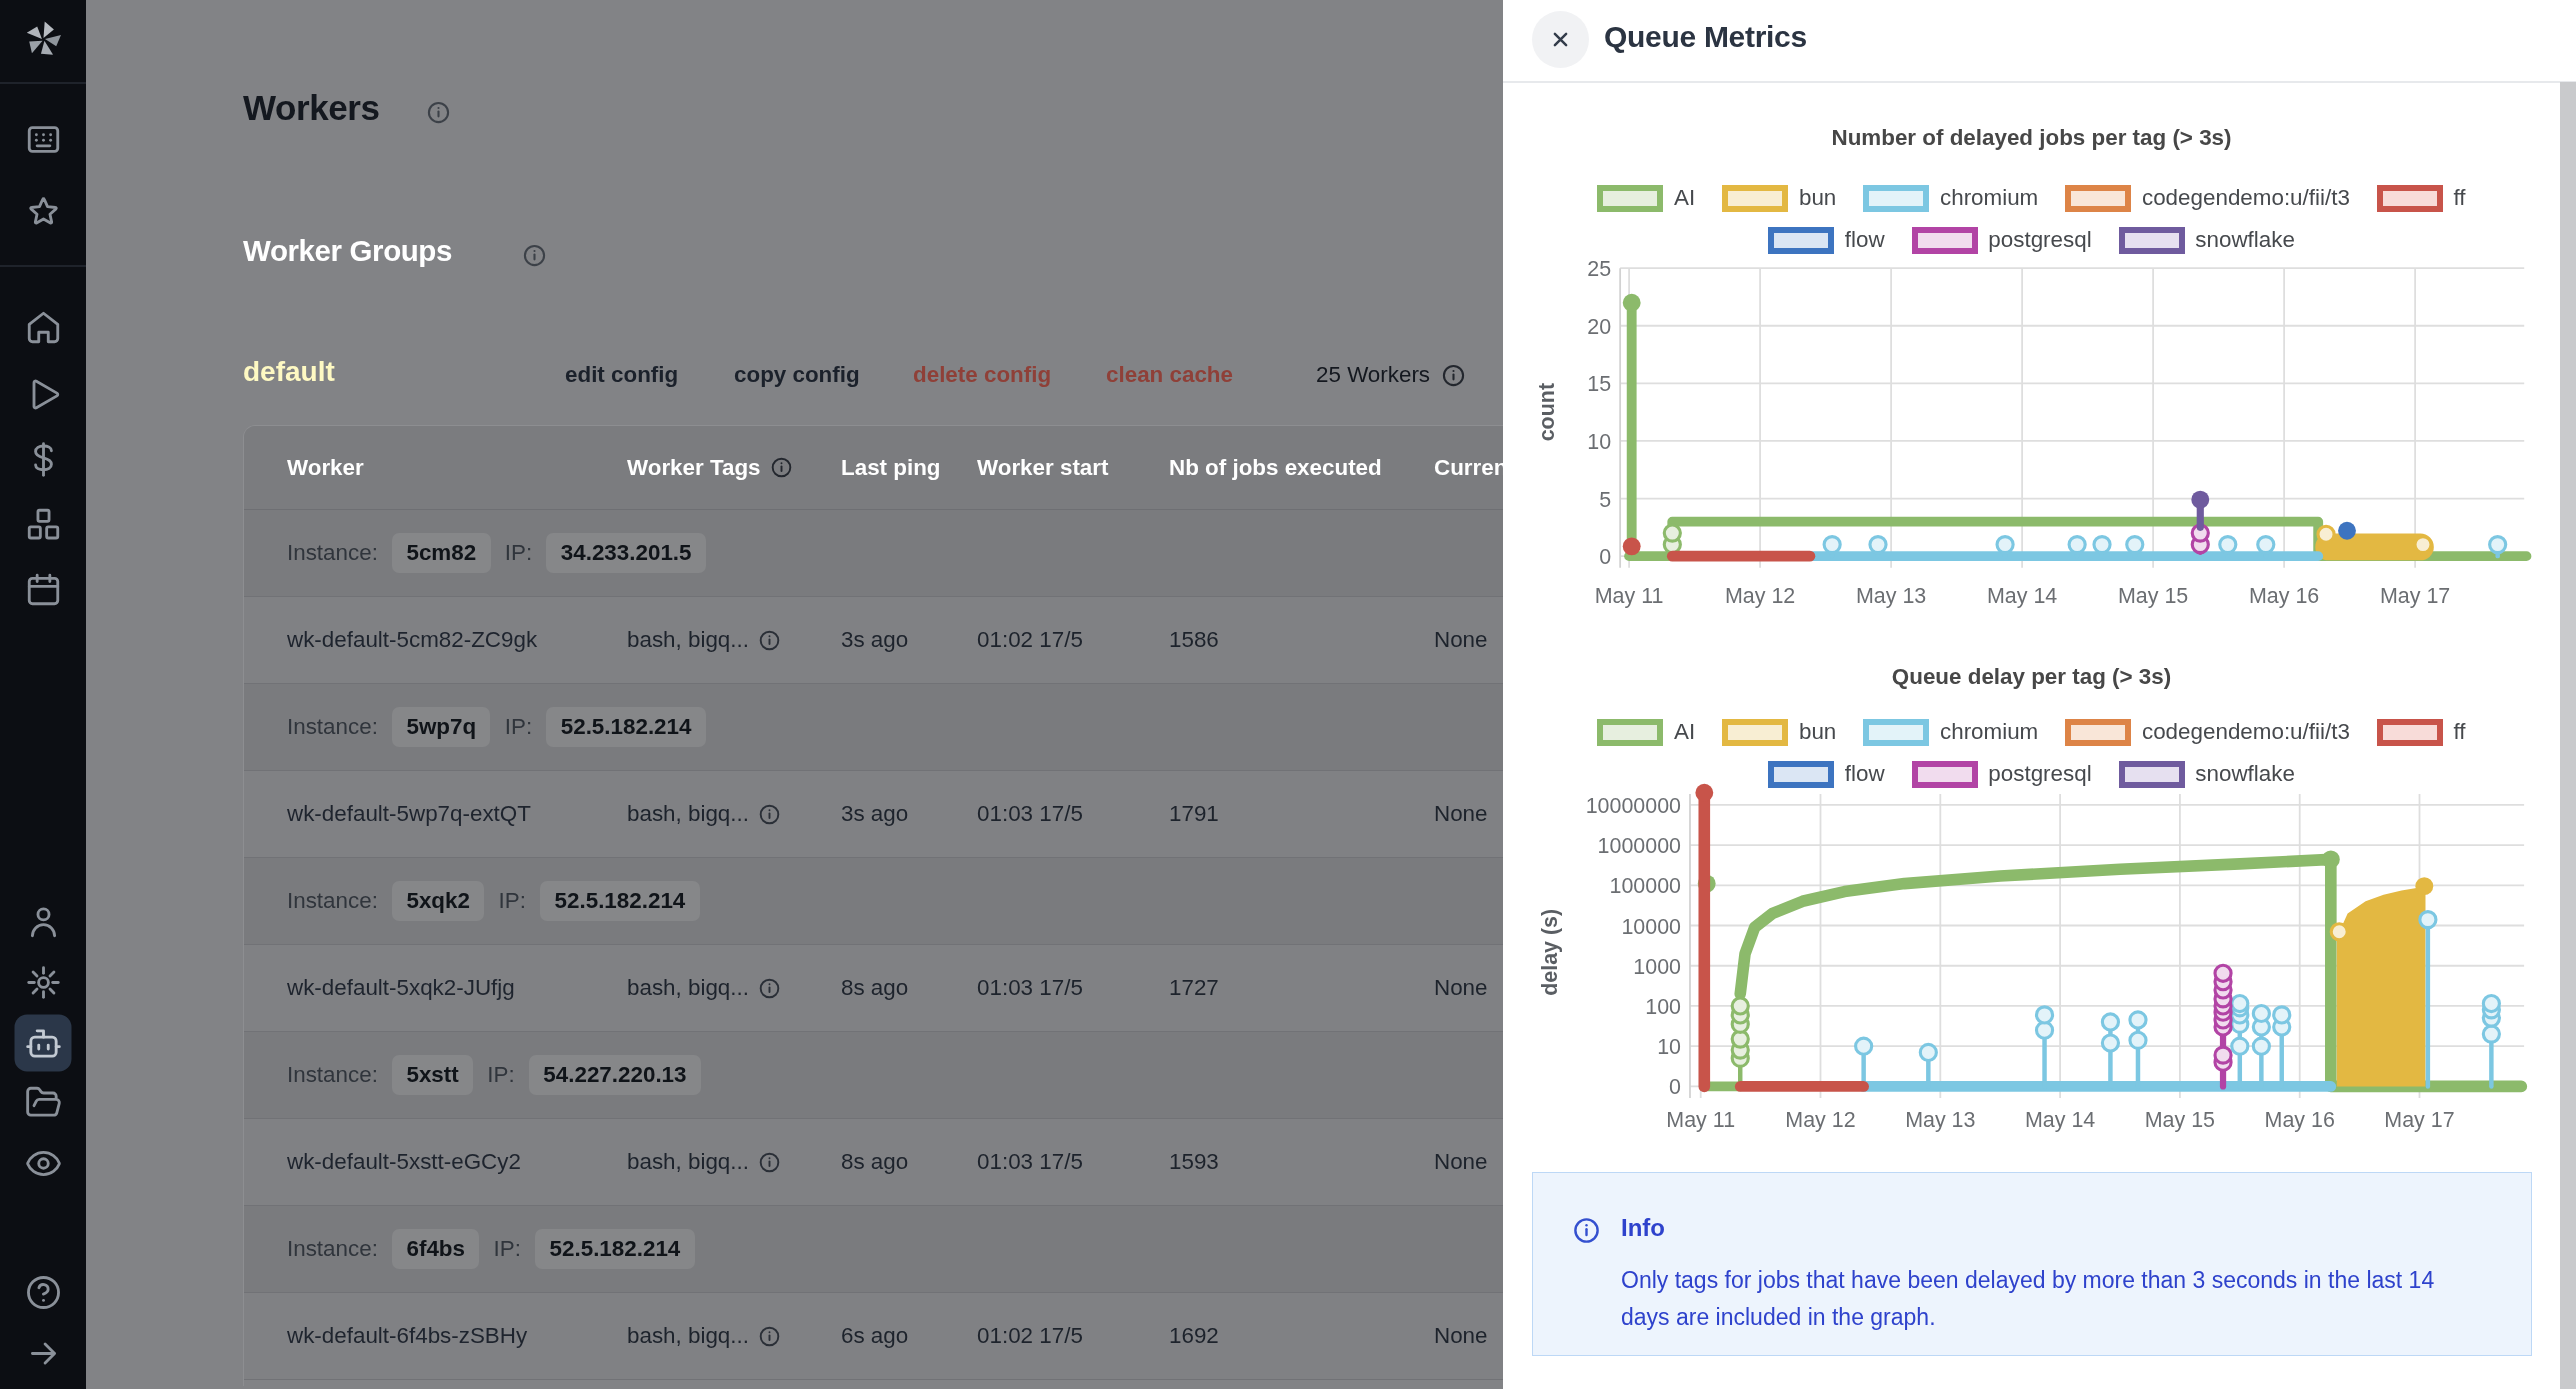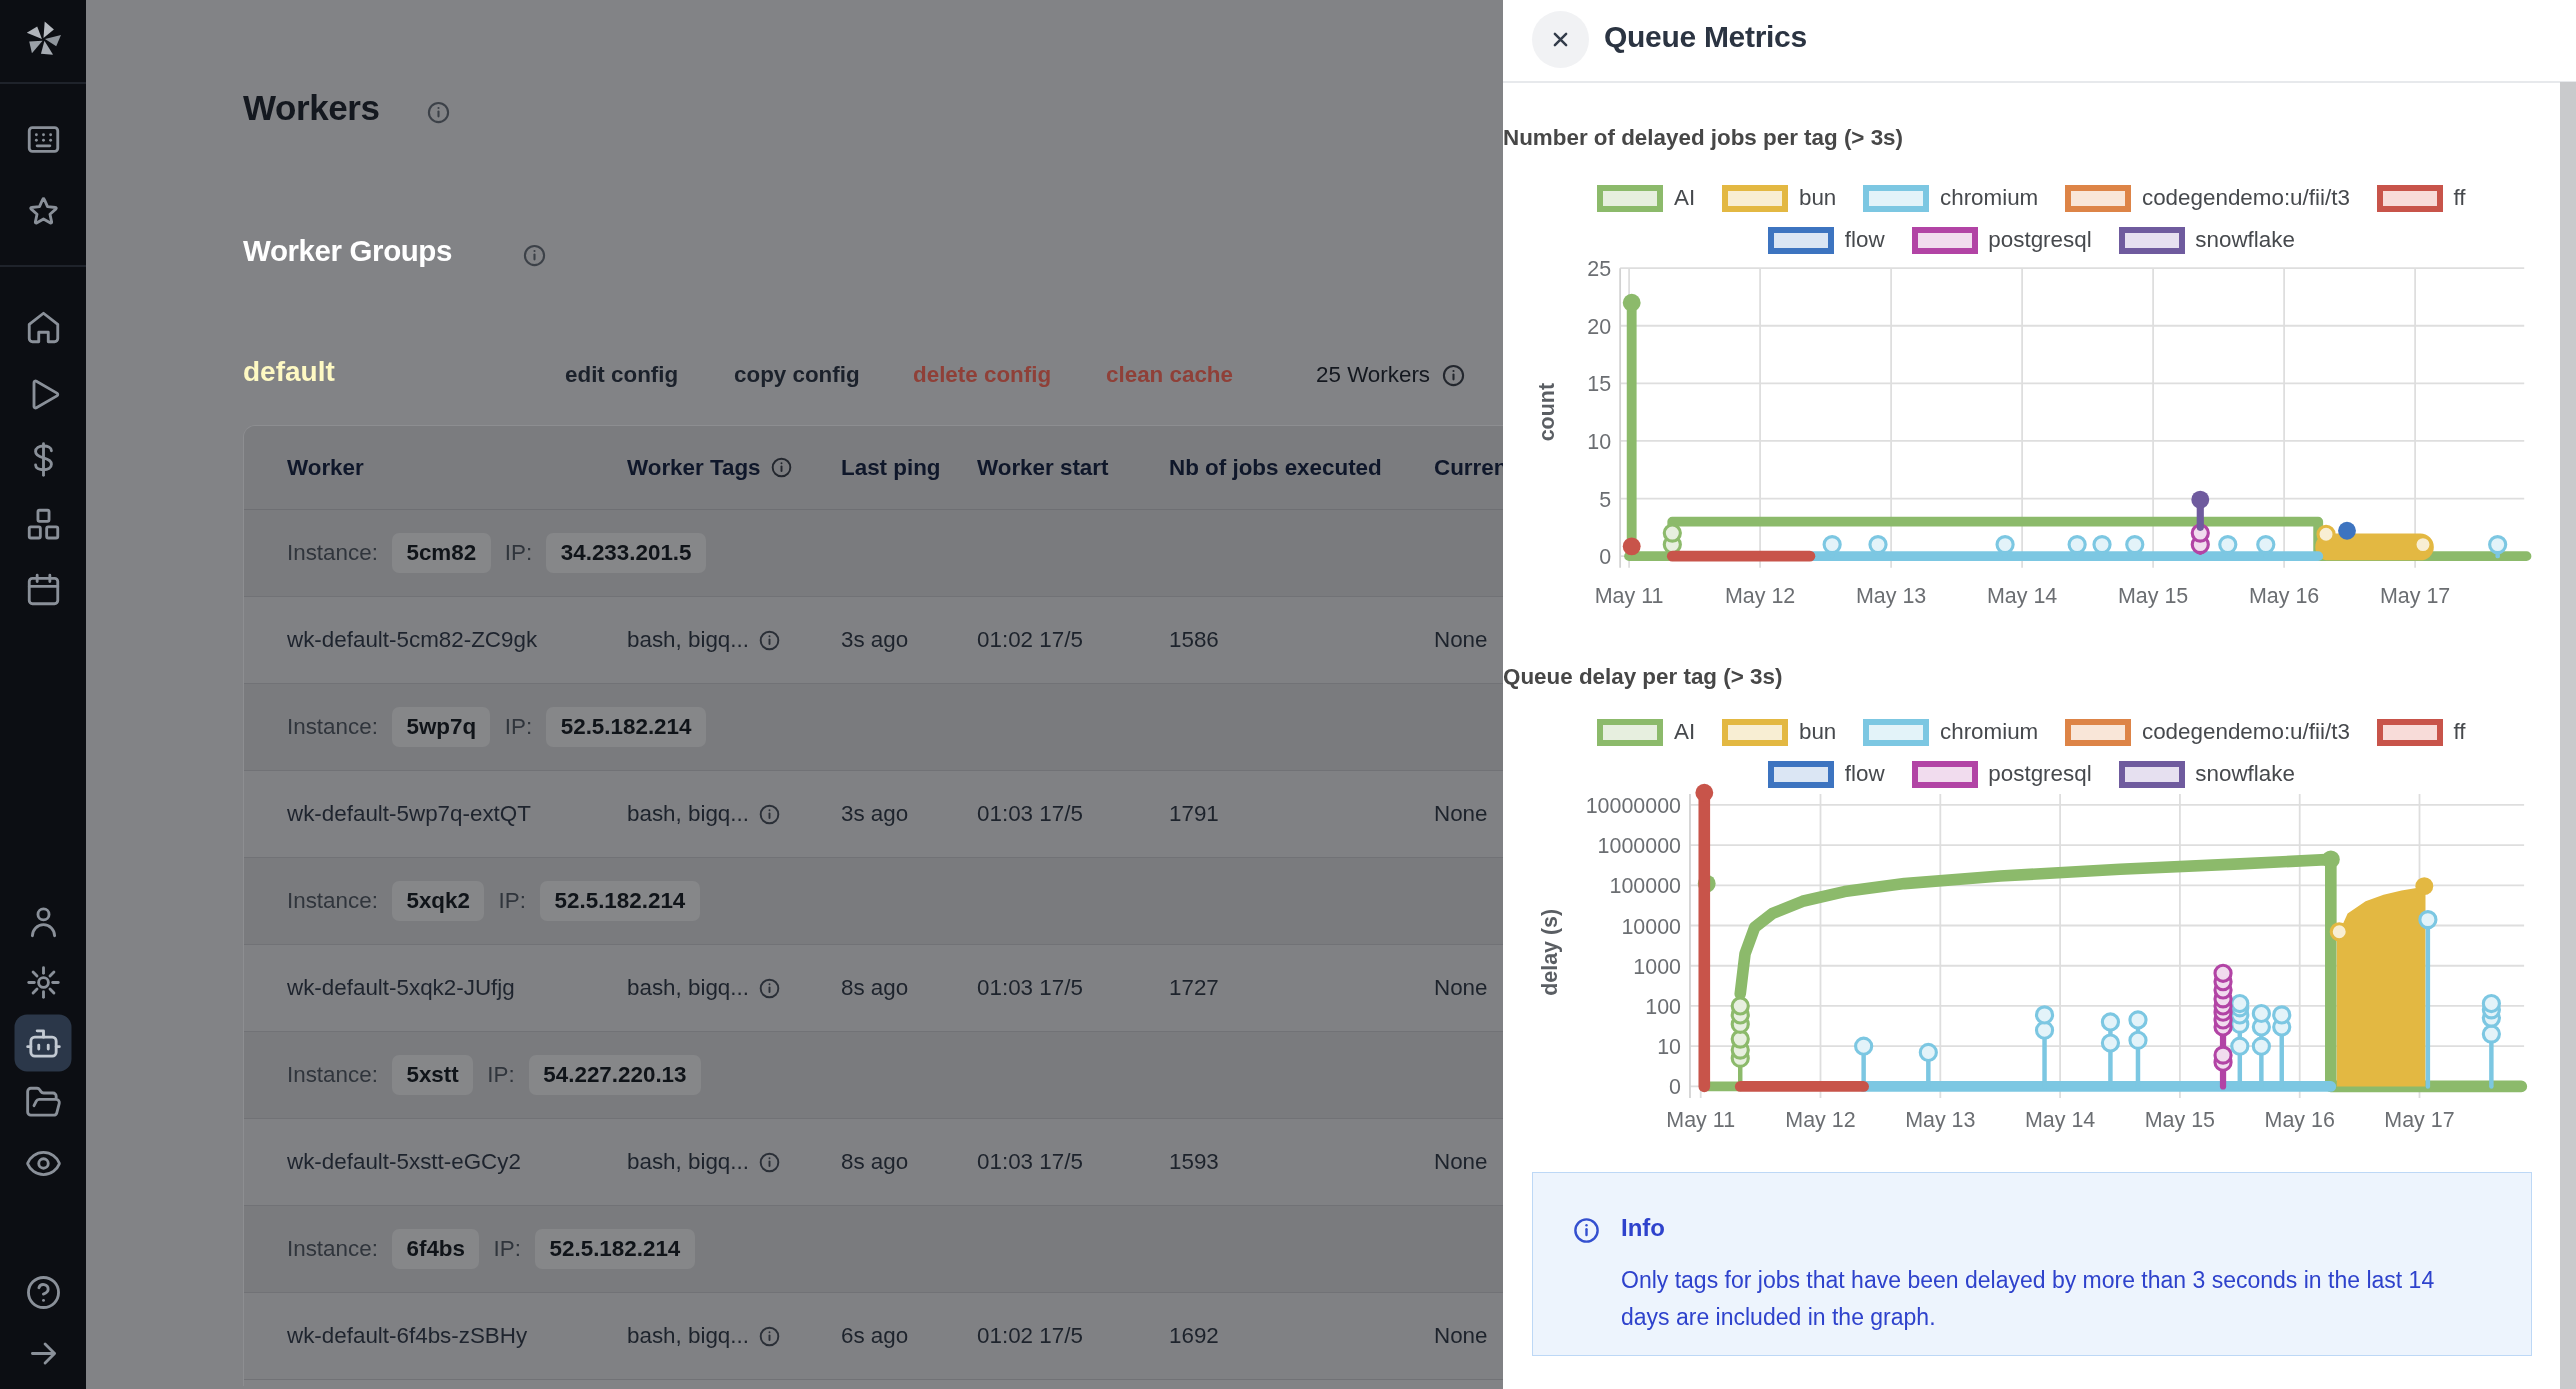--- a/index.html
+++ b/index.html
@@ -28,21 +28,21 @@
   .grp-name{position:absolute;left:157px;top:356px;font-size:28px;font-weight:700;color:#fef9c3;}
   .grp-btn{position:absolute;top:362px;font-size:22.4px;font-weight:600;color:#1b212b;cursor:pointer;white-space:nowrap;}
   .grp-btn.danger{color:#8f4038;}
   .grp-count{position:absolute;left:1209px;top:362px;font-size:22.4px;color:#14181f;display:flex;gap:10.7px;align-items:center;margin-left:21px;}
   .grp-count .info-ic svg{stroke:#23272e;}
 
   .wtable{position:absolute;left:157px;top:425px;width:1395px;height:960px;
           border:1.8px solid #8d8e91;border-bottom:none;border-right:none;border-radius:12.5px 0 0 0;overflow:hidden;}
   .thead{position:relative;height:83px;background:#7b7c7f;border-bottom:1.8px solid #6e6f73;}
   .th{position:absolute;top:0;height:83px;display:flex;align-items:center;gap:9px;
-      font-size:22.4px;font-weight:600;color:#0f172a;white-space:nowrap;}
+      font-size:22.4px;font-weight:600;color:#ffffff;white-space:nowrap;}
   .th .info-ic{width:23px;height:23px;}
   .th .info-ic svg{stroke:#23272e;}
   .trow{position:relative;height:86px;border-bottom:1.8px solid #717276;}
   .trow.instance{background:#7a7b7e;}
   .trow.worker{background:#808184;}
   .irow-inner{position:absolute;left:43px;top:0;height:100%;display:flex;align-items:center;gap:14.3px;}
   .ilabel{font-size:22.4px;color:#30353c;}
   .ibadge{font-size:22.4px;font-weight:700;color:#101419;background:#868789;border-radius:7.2px;padding:7.2px 14.3px;}
   .td{position:absolute;top:0;height:86px;display:flex;align-items:center;gap:9px;
       font-size:22.4px;color:#1d232c;white-space:nowrap;}
@@ -50,21 +50,21 @@
   .td .info-ic{width:23px;height:23px;}
   .td .info-ic svg{stroke:#2a2f37;}
 
   
   .drawer{position:absolute;left:1503px;top:0;width:1073px;height:1390px;background:#ffffff;z-index:30;}
   .dr-close{position:absolute;left:29px;top:10.7px;width:57px;height:57px;border-radius:50%;
             background:#f1f2f4;display:flex;align-items:center;justify-content:center;cursor:pointer;}
   .dr-close svg{width:27px;height:27px;stroke:#333c4a;stroke-width:2.2;stroke-linecap:round;}
   .dr-title{position:absolute;left:101px;top:19.7px;font-size:30px;font-weight:800;color:#2b3442;letter-spacing:-0.3px;}
   .dr-div{position:absolute;left:0;top:81px;width:100%;height:1.8px;background:#e7e9ec;}
-  .ch-title{position:absolute;left:0;width:1057px;font-size:22.4px;font-weight:700;color:#474747;}
+  .ch-title{position:absolute;left:0;width:1057px;text-align:center;font-size:22.4px;font-weight:700;color:#474747;}
   .legend-row{position:absolute;left:0;width:1057px;display:flex;justify-content:center;gap:27px;height:32px;align-items:center;}
   .lg-item{display:flex;align-items:center;gap:10.7px;}
   .lg-swatch{width:66px;height:27px;border-style:solid;border-width:6.3px;box-sizing:border-box;}
   .lg-label{font-size:22.4px;color:#46494d;}
   .chart-svg{position:absolute;left:0;}
   .tick{font-size:24px;fill:#6b6e72;}
   .axis-title{font-size:24px;font-weight:600;fill:#5a5e63;}
   .infobox{position:absolute;left:29px;top:1172px;width:1000px;height:184px;background:#edf4fd;
            border:1.8px solid #bdd8f6;border-radius:0;box-sizing:border-box;}
   .infobox .ib-ic{position:absolute;left:39px;top:43px;width:29px;height:29px;}

